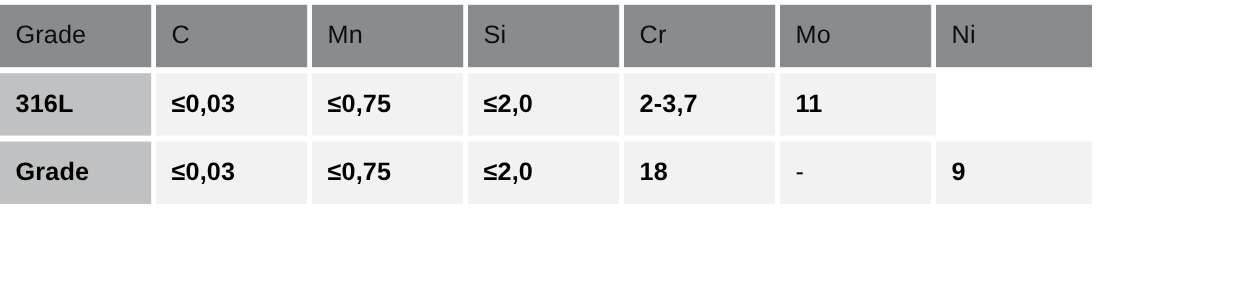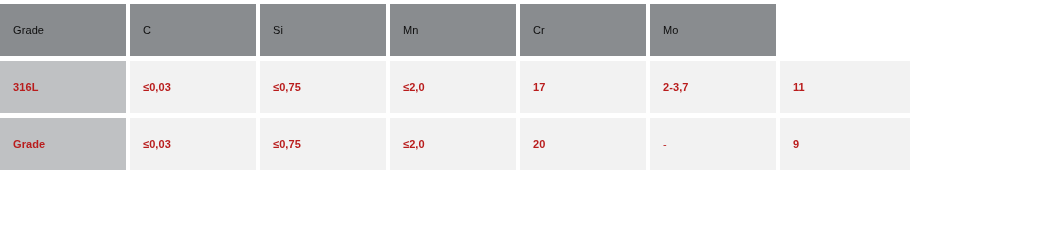--- a/index.html
+++ b/index.html
@@ -32,77 +32,77 @@
     flex: 0 0 52px;
   }
   .cell {
     box-sizing: border-box;
     flex: 0 0 126px;
     height: 52px;
     display: flex;
     align-items: center;
     padding-left: 13px;
     padding-right: 18px;
-    font-size: 11px;
+    font-size: 21px;
     color: #111111;
     letter-spacing: 0.1px;
     white-space: nowrap;
     overflow: hidden;
   }
   .cell.last {
     flex: 0 0 130px;
   }
   
   .row-header .cell {
     background: #898c8f;
     color: #0d0d0d;
   }
   
   .row-body .cell {
     background: #f2f2f2;
-    color: #b91c1c;
+    color: #000000;
   }
   .row-body .cell.label {
     background: #bfc1c3;
     font-weight: 600;
   }
   .row-body .cell.numeric {
     font-weight: 700;
   }
   .row-body .cell.plain {
     font-weight: 400;
   }
 </style>
 </head>
 <body>
 
 <div class="table">
 
   <div class="row row-header">
     <div class="cell">Grade</div>
     <div class="cell">C</div>
+    <div class="cell">Mn</div>
     <div class="cell">Si</div>
-    <div class="cell">Mn</div>
     <div class="cell">Cr</div>
     <div class="cell">Mo</div>
+    <div class="cell last">Ni</div>
   </div>
 
   <div class="row row-body">
     <div class="cell label">316L</div>
     <div class="cell numeric">≤0,03</div>
     <div class="cell numeric">≤0,75</div>
     <div class="cell numeric">≤2,0</div>
-    <div class="cell numeric">17</div>
     <div class="cell numeric">2-3,7</div>
     <div class="cell numeric last">11</div>
   </div>
 
   <div class="row row-body">
     <div class="cell label">Grade</div>
     <div class="cell numeric">≤0,03</div>
     <div class="cell numeric">≤0,75</div>
     <div class="cell numeric">≤2,0</div>
-    <div class="cell numeric">20</div>
+    <div class="cell numeric">18</div>
     <div class="cell plain">-</div>
     <div class="cell numeric last">9</div>
   </div>
 
 </div>
 
 </body></html>

